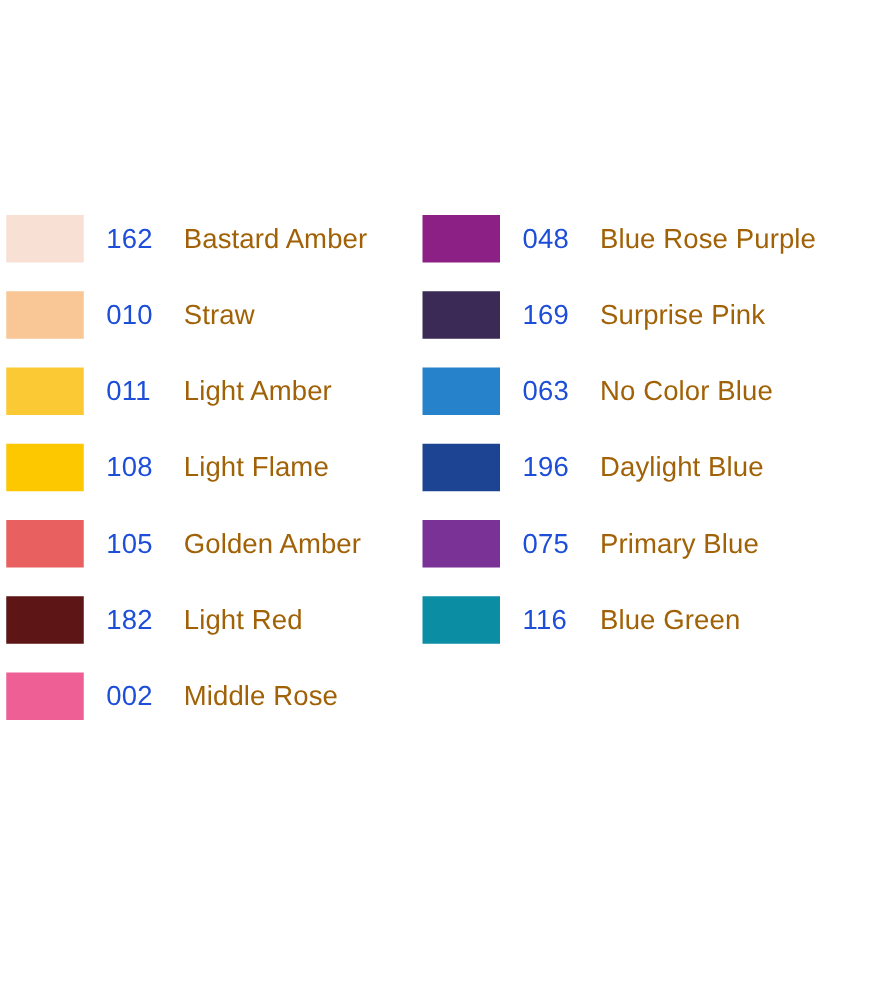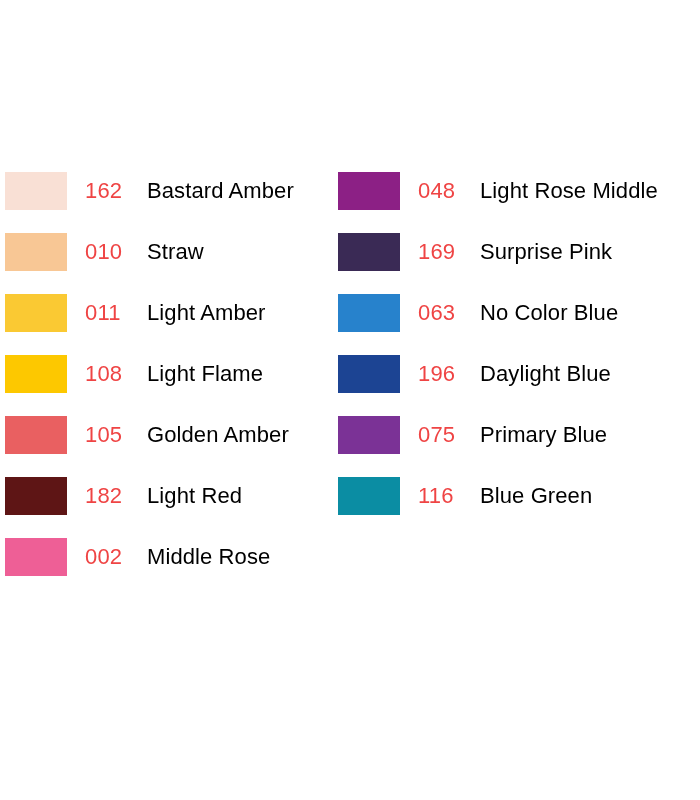--- a/index.html
+++ b/index.html
@@ -41,31 +41,31 @@
     flex: 0 0 62px;
     background: #cccccc;
   }
 
   .swatch-code {
     flex: 0 0 auto;
     margin-left: 18px;
     width: 52px;
     font-size: 22px;
     line-height: 38px;
-    color: #ef4444;
+    color: #1d4ed8;
     letter-spacing: 0.2px;
     white-space: nowrap;
   }
 
   .swatch-name {
     flex: 0 0 auto;
     margin-left: 10px;
     font-size: 22px;
     line-height: 38px;
-    color: #000000;
+    color: #a16207;
     letter-spacing: 0.1px;
     white-space: nowrap;
   }
 </style>
 </head>
 <body>
 
 <div id="swatch-chart">
 
   <div class="legend-column col-left">
@@ -103,21 +103,21 @@
         <div class="swatch-chip" style="background: rgb(238, 95, 150);"></div>
         <div class="swatch-code">002</div>
         <div class="swatch-name">Middle Rose</div>
       </div>
     </div>
 
   <div class="legend-column col-right">
       <div class="swatch-row">
         <div class="swatch-chip" style="background: rgb(140, 32, 133);"></div>
         <div class="swatch-code">048</div>
-        <div class="swatch-name">Light Rose Middle</div>
+        <div class="swatch-name">Blue Rose Purple</div>
       </div>
       <div class="swatch-row">
         <div class="swatch-chip" style="background: rgb(58, 42, 85);"></div>
         <div class="swatch-code">169</div>
         <div class="swatch-name">Surprise Pink</div>
       </div>
       <div class="swatch-row">
         <div class="swatch-chip" style="background: rgb(39, 130, 204);"></div>
         <div class="swatch-code">063</div>
         <div class="swatch-name">No Color Blue</div>

